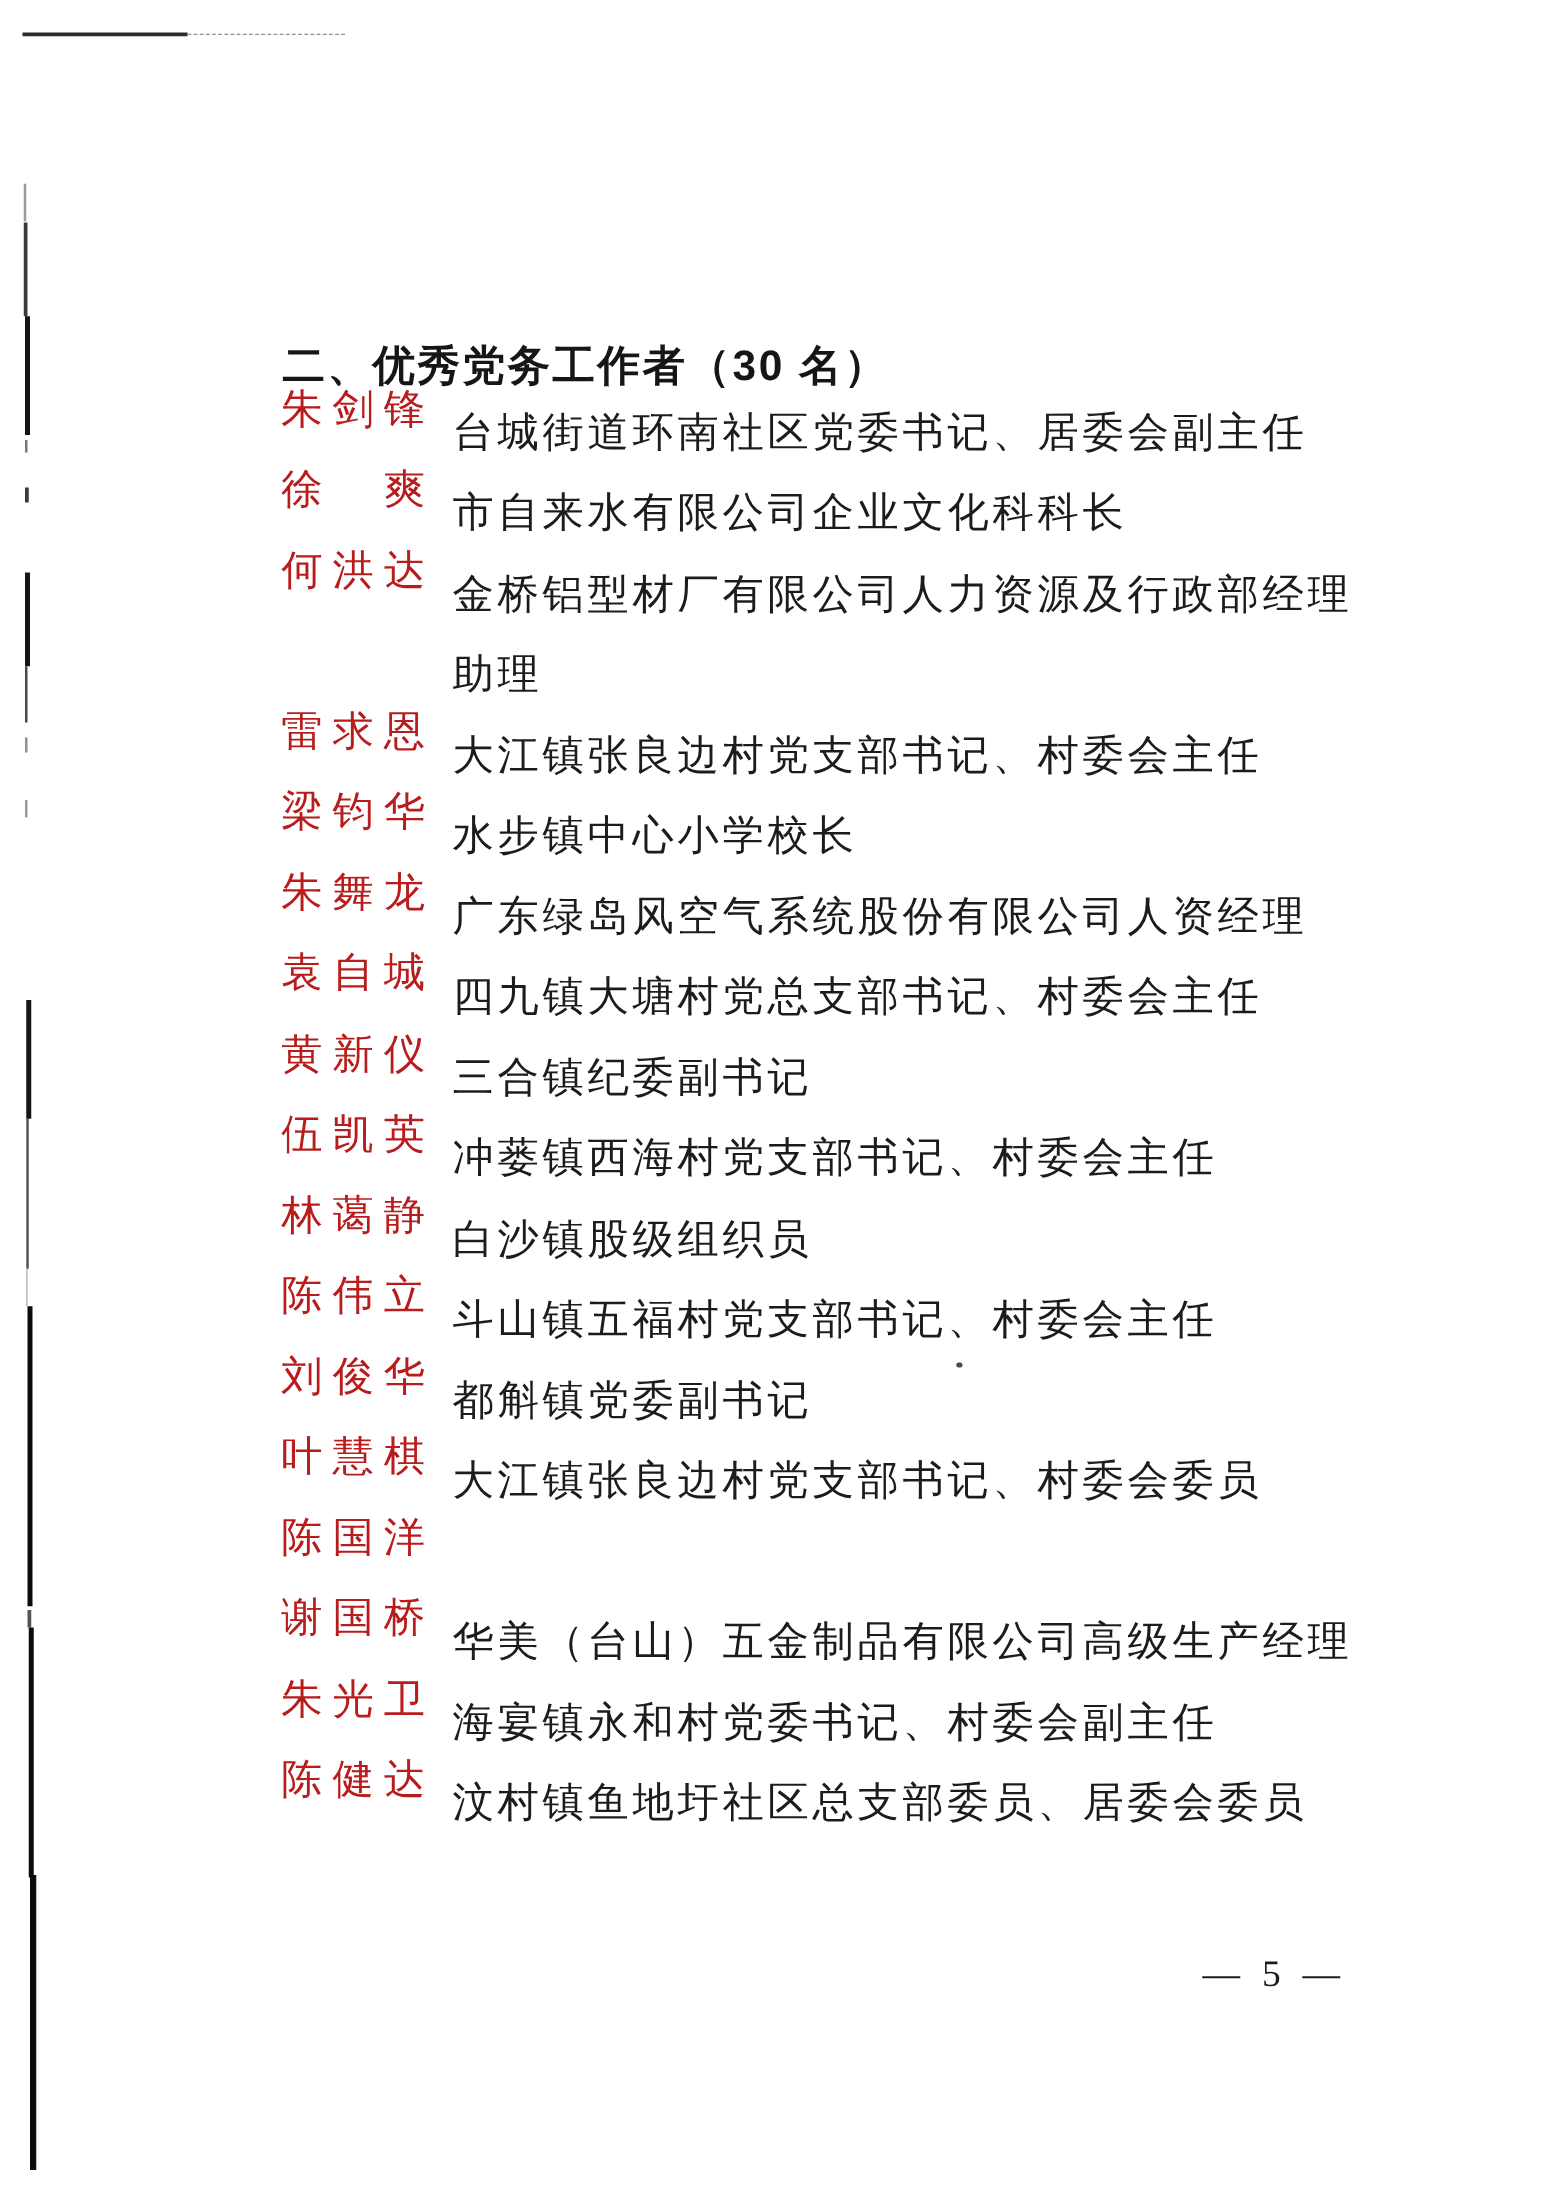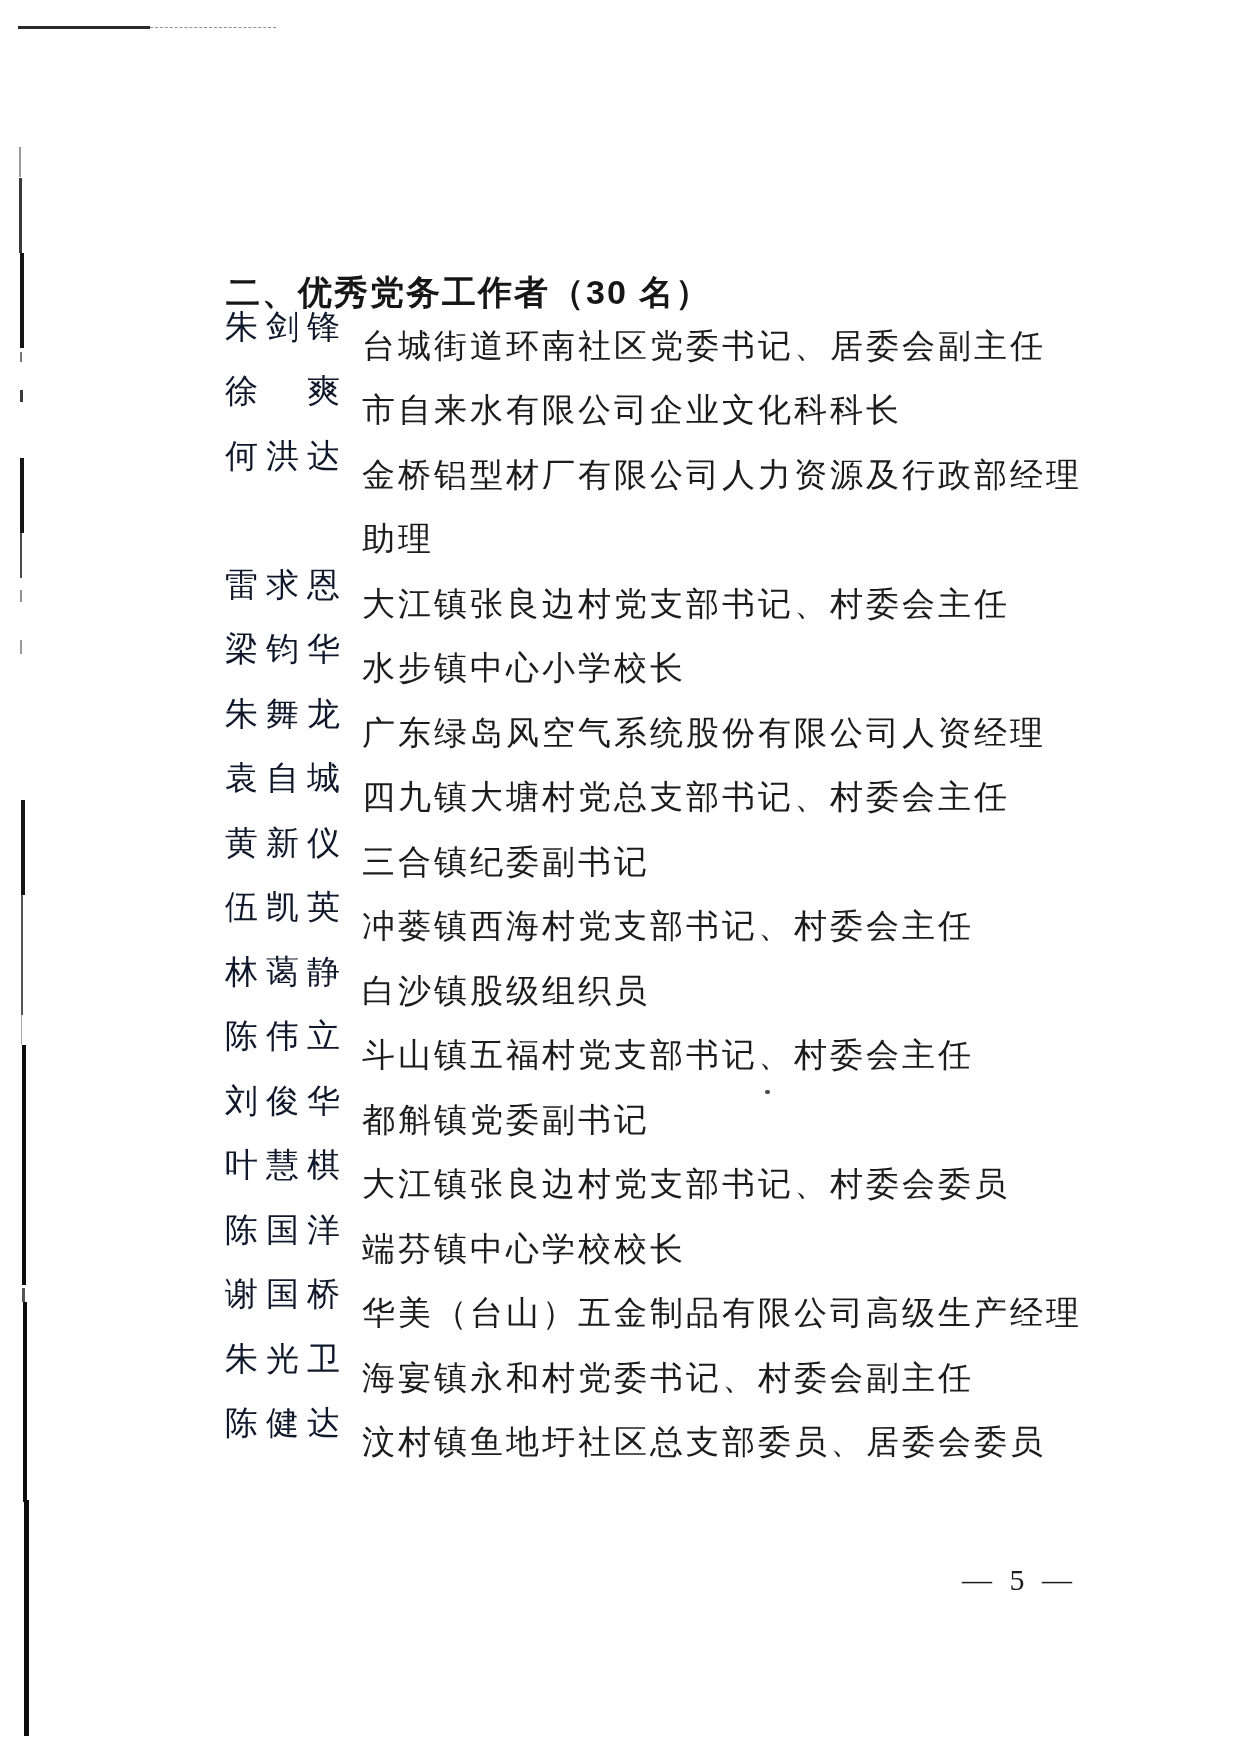--- a/index.html
+++ b/index.html
@@ -76,21 +76,21 @@
     display: flex;
     align-items: center;
     white-space: nowrap;
   }
   .name {
     display: inline-block;
     width: 137px;
     flex: 0 0 137px;
     font-size: 33px;
     letter-spacing: 8px;
-    color: #0f172a;
+    color: #b91c1c;
   }
   .title {
     font-size: 33px;
     letter-spacing: 3px;
     color: #1c1c1c;
     margin-top: 38px;
   }
   .page-number {
     position: absolute;
     left: 962px;
@@ -196,21 +196,20 @@
     </div>
 
     <div class="row">
       <span class="name">叶慧棋</span>
       <span class="title">大江镇张良边村党支部书记、村委会委员</span>
     </div>
 
 
     <div class="row">
       <span class="name">陈国洋</span>
-      <span class="title">端芬镇中心学校校长</span>
     </div>
 
     <div class="row">
       <span class="name">谢国桥</span>
       <span class="title">华美（台山）五金制品有限公司高级生产经理</span>
     </div>
 
     <div class="row">
       <span class="name">朱光卫</span>
       <span class="title">海宴镇永和村党委书记、村委会副主任</span>

